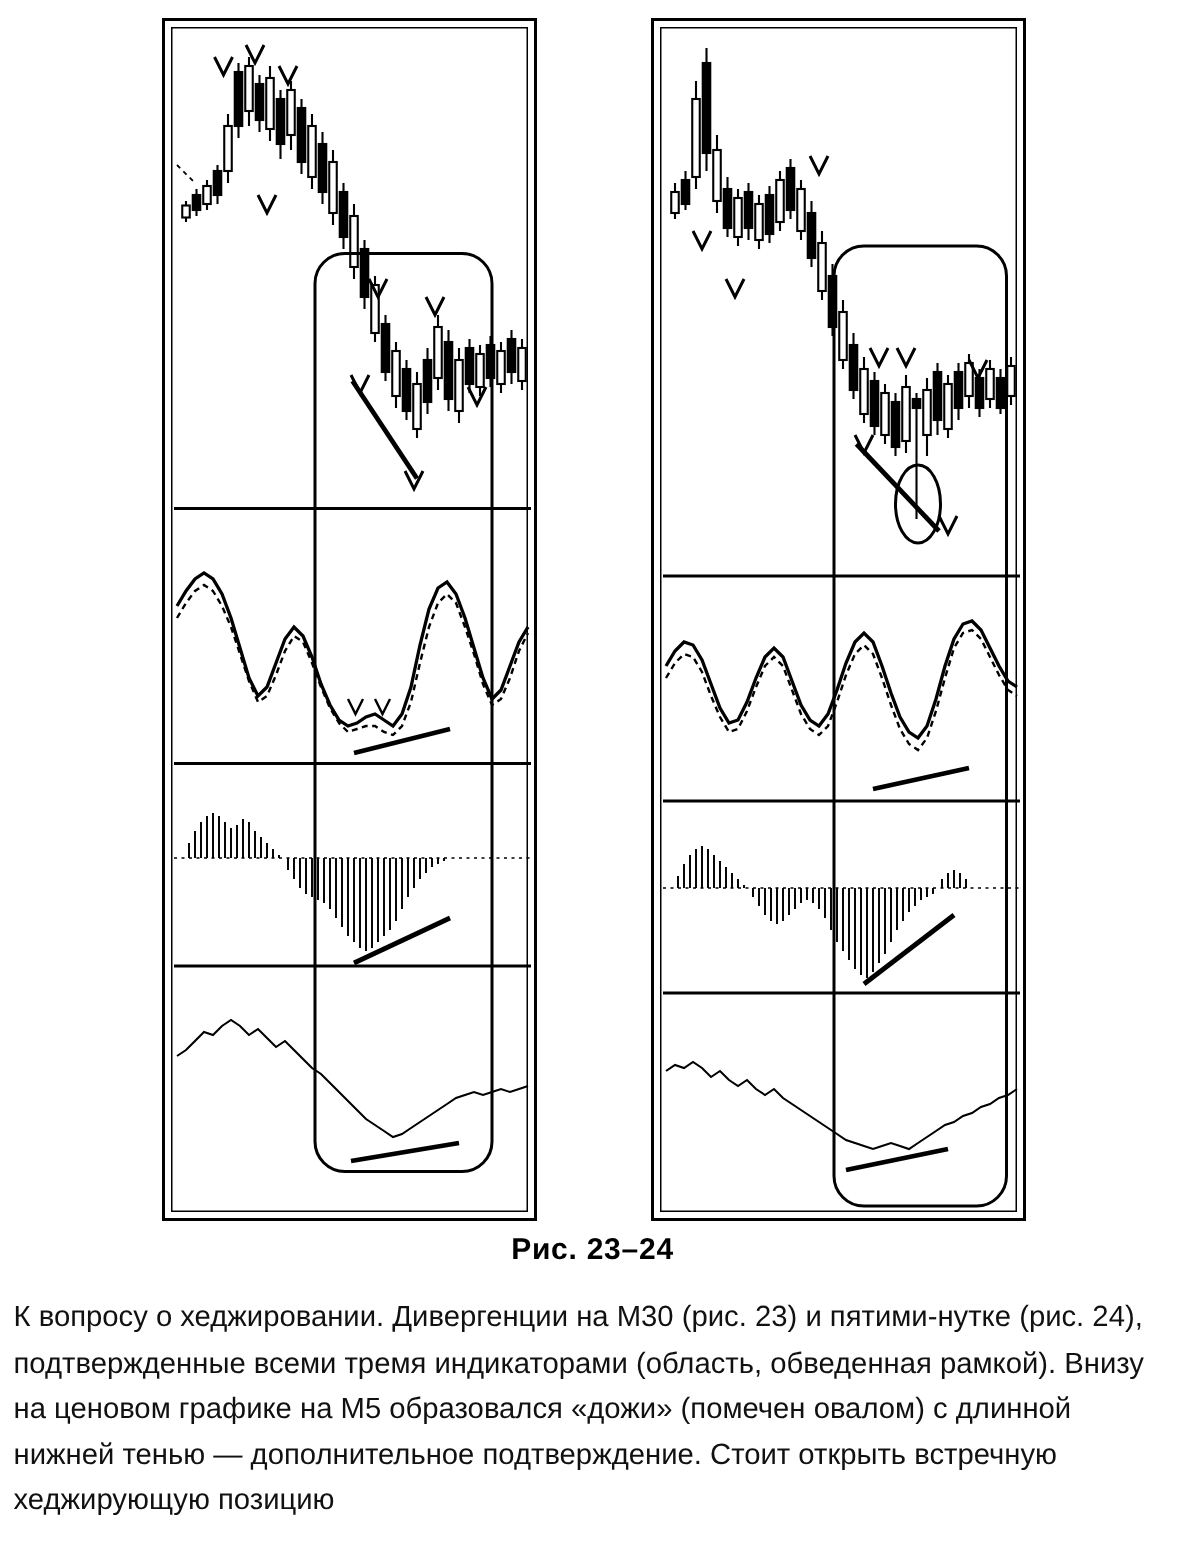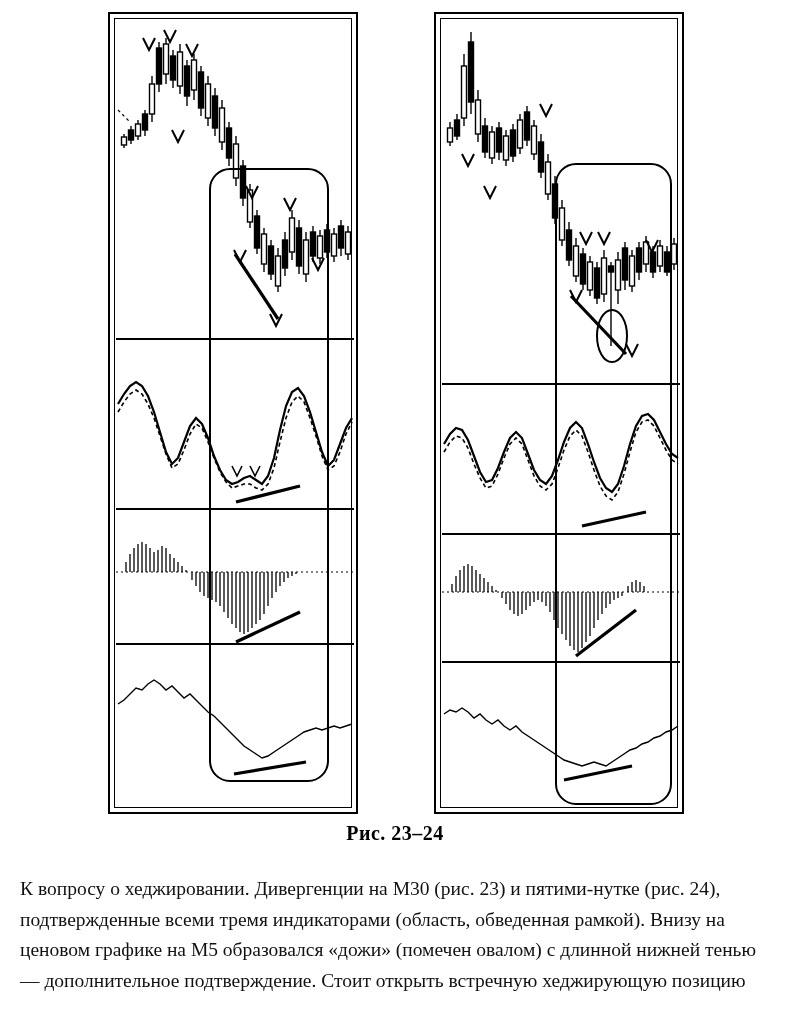--- a/index.html
+++ b/index.html
@@ -12,21 +12,20 @@
     height: 1027px;
     font-family: "Liberation Sans", sans-serif;
     color: #000000;
     position: relative;
     overflow: hidden;
   }
   .page {
     position: relative;
     width: 790px;
     height: 1027px;
-    font-family: Liberation Serif, serif;
   }
   .figure-area {
     position: relative;
     width: 790px;
     height: 820px;
   }
   .chart-panel {
     position: absolute;
     border: 2px solid #000;
     background: #fff;
@@ -60,21 +59,21 @@
     position: absolute;
     left: 8px;
     top: 862px;
     width: 774px;
     font-size: 19.5px;
     line-height: 30.5px;
     color: #111;
     text-align: left;
   }
   .body-text p {
-    margin: 12px;
+    margin: 1px;
   }
 </style>
 </head>
 <body>
 
 <div class="page">
 
   <div class="figure-area">
 
     <div class="chart-panel" style="left:108px; top:12px; width:250px; height:802px;">

